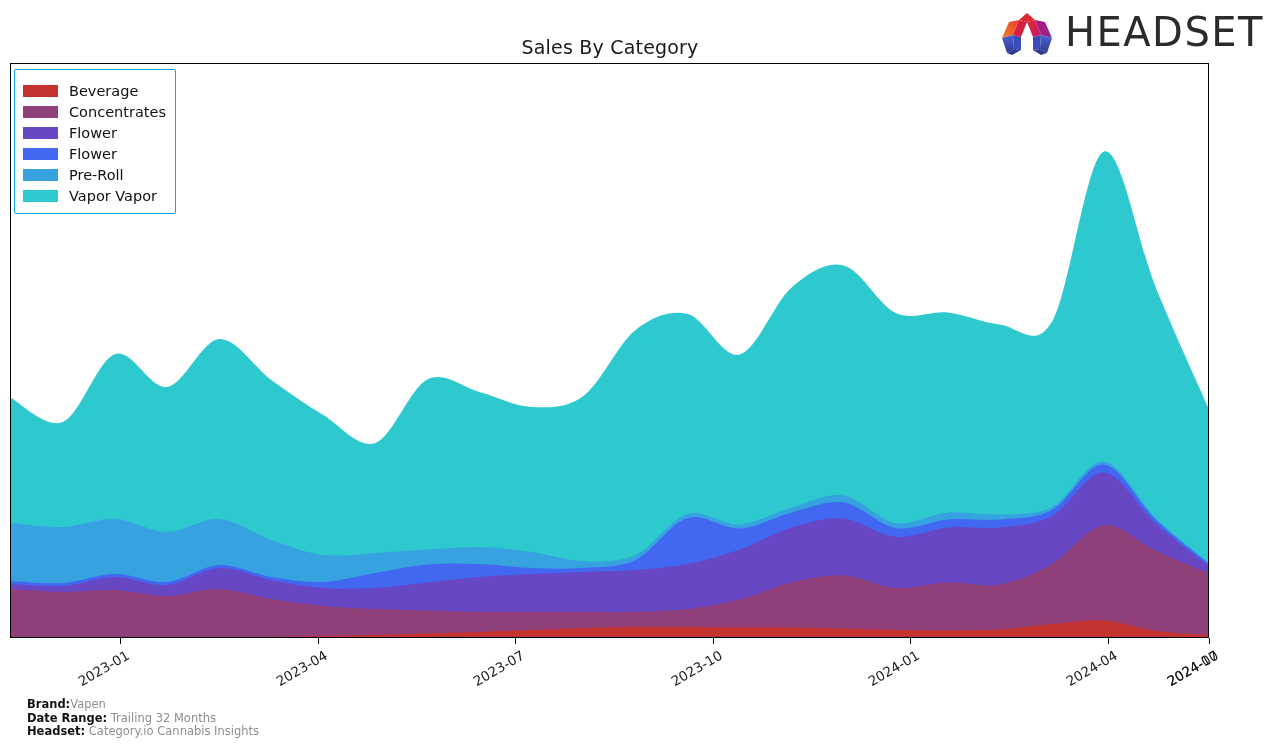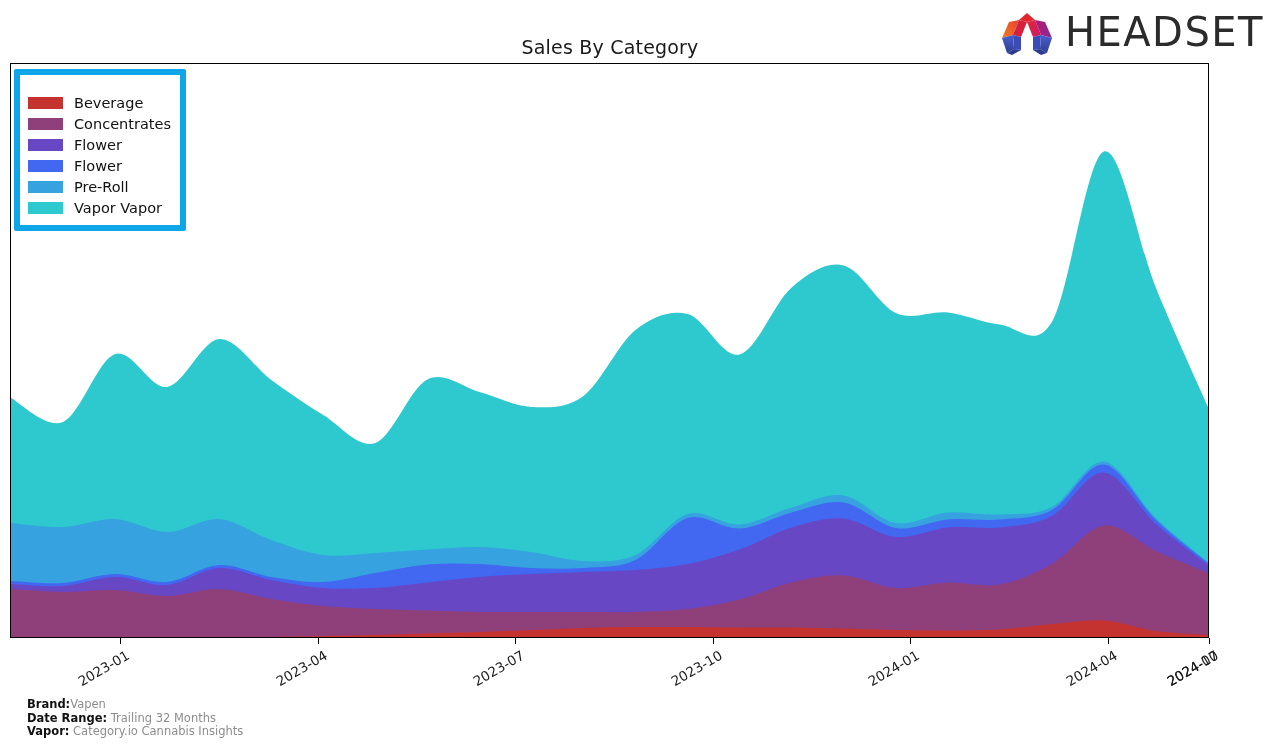--- a/index.html
+++ b/index.html
@@ -59,23 +59,23 @@
     overflow: hidden;
   }
   #plot-svg { display: block; }
 
   
   #legend {
     position: absolute;
     left: 14px;
     top: 69px;
     background: #fff;
-    border: 6px solid #0ea5e9;
+    border: 1px solid #0ea5e9;
     border-radius: 2px;
-    padding: 17px 9px 7px 8px;
+    padding: 10px 9px 7px 8px;
     z-index: 5;
   }
   .legend-row {
     display: flex;
     align-items: center;
     height: 21px;
   }
   .legend-swatch {
     width: 35px;
     height: 12px;
@@ -227,15 +227,15 @@
   </div>
 
 <div id="footnotes">
   <div class="foot-row">
     <span class="foot-key">Brand:</span><span class="foot-val">Vapen</span>
   </div>
   <div class="foot-row">
     <span class="foot-key">Date Range:</span> <span class="foot-val">Trailing 32 Months</span>
   </div>
   <div class="foot-row">
-    <span class="foot-key">Vapor:</span> <span class="foot-val">Category.io Cannabis Insights</span>
+    <span class="foot-key">Headset:</span> <span class="foot-val">Category.io Cannabis Insights</span>
   </div>
 </div>
 
 </body></html>

